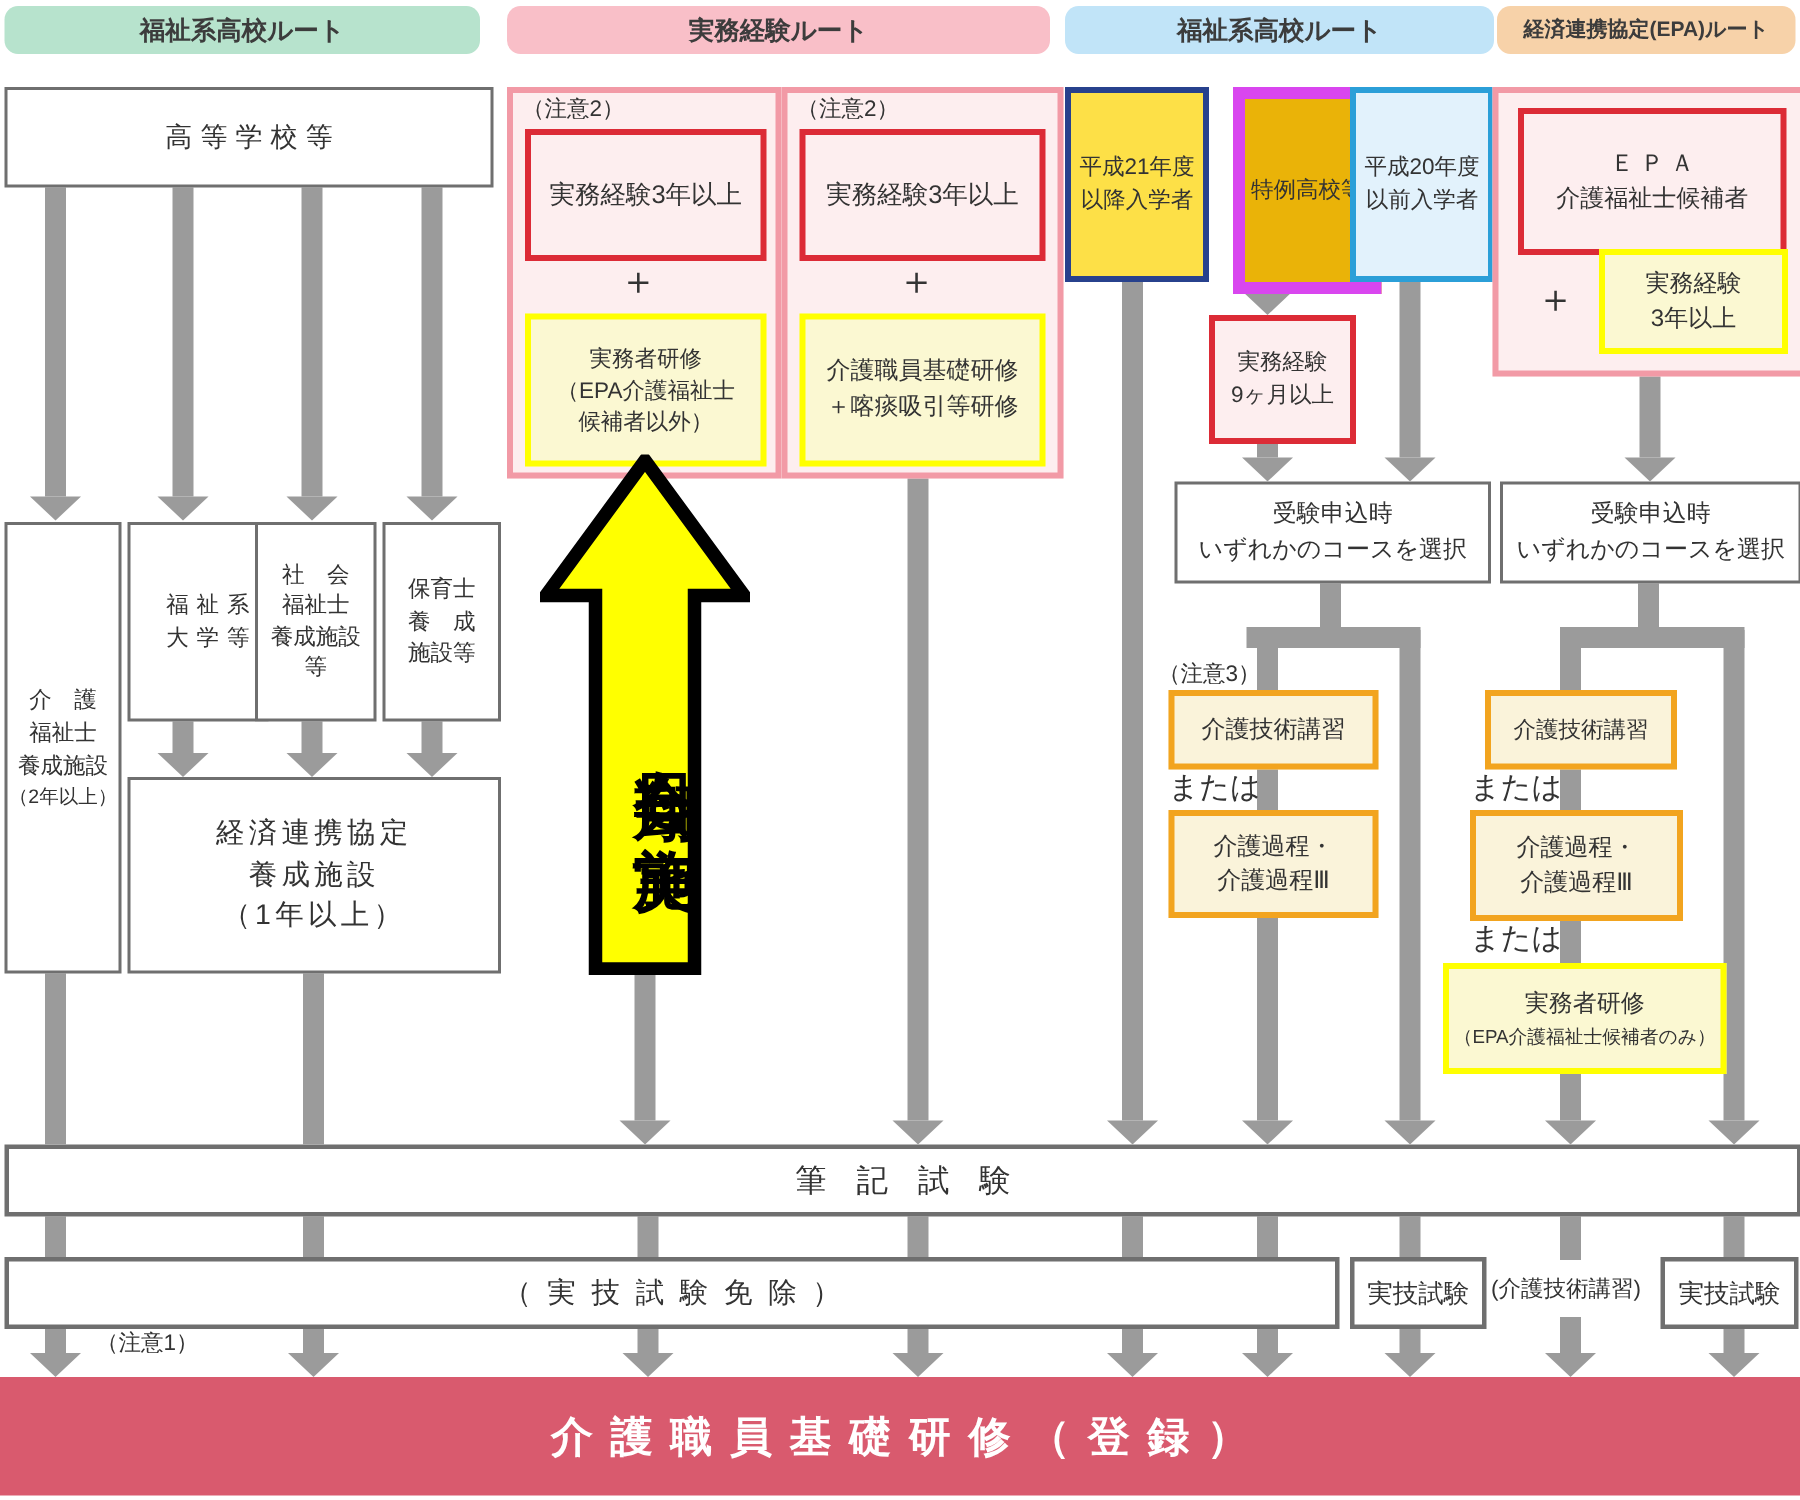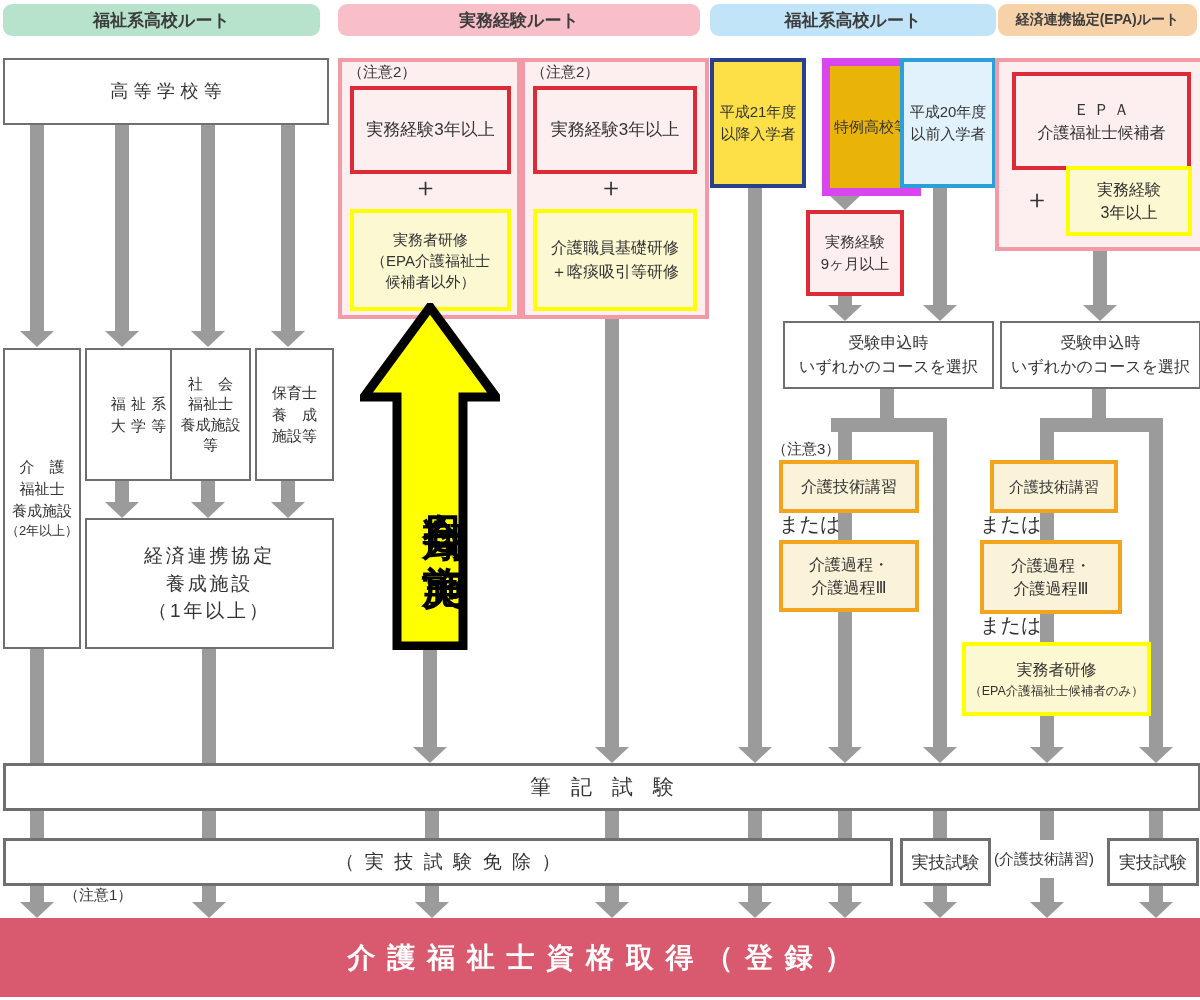--- a/index.html
+++ b/index.html
@@ -254,15 +254,15 @@
     <div style="font-size:12.5px;">（EPA介護福祉士候補者のみ）</div>
   </div>
 
   <div class="exam" style="left:3px;top:763px;width:1192px;height:42px;font-size:21px;letter-spacing:0.95em;text-indent:0.95em;">筆記試験</div>
   <div class="exam" style="left:3px;top:838px;width:884px;height:42px;font-size:19px;letter-spacing:0.55em;text-indent:0.55em;">（実技試験免除）</div>
   <div class="exam" style="left:900px;top:838px;width:85px;height:42px;font-size:17px;">実技試験</div>
   <div class="lbl" style="left:983px;top:850px;width:122px;text-align:center;font-size:15px;">(介護技術講習)</div>
   <div class="exam" style="left:1107px;top:838px;width:86px;height:42px;font-size:17px;">実技試験</div>
   <div class="lbl" style="left:64px;top:886px;">（注意1）</div>
 
-  <div class="goal">介護福祉士資格取得（登録）</div>
+  <div class="goal">介護職員基礎研修（登録）</div>
 
 </div>
 
 </body></html>

